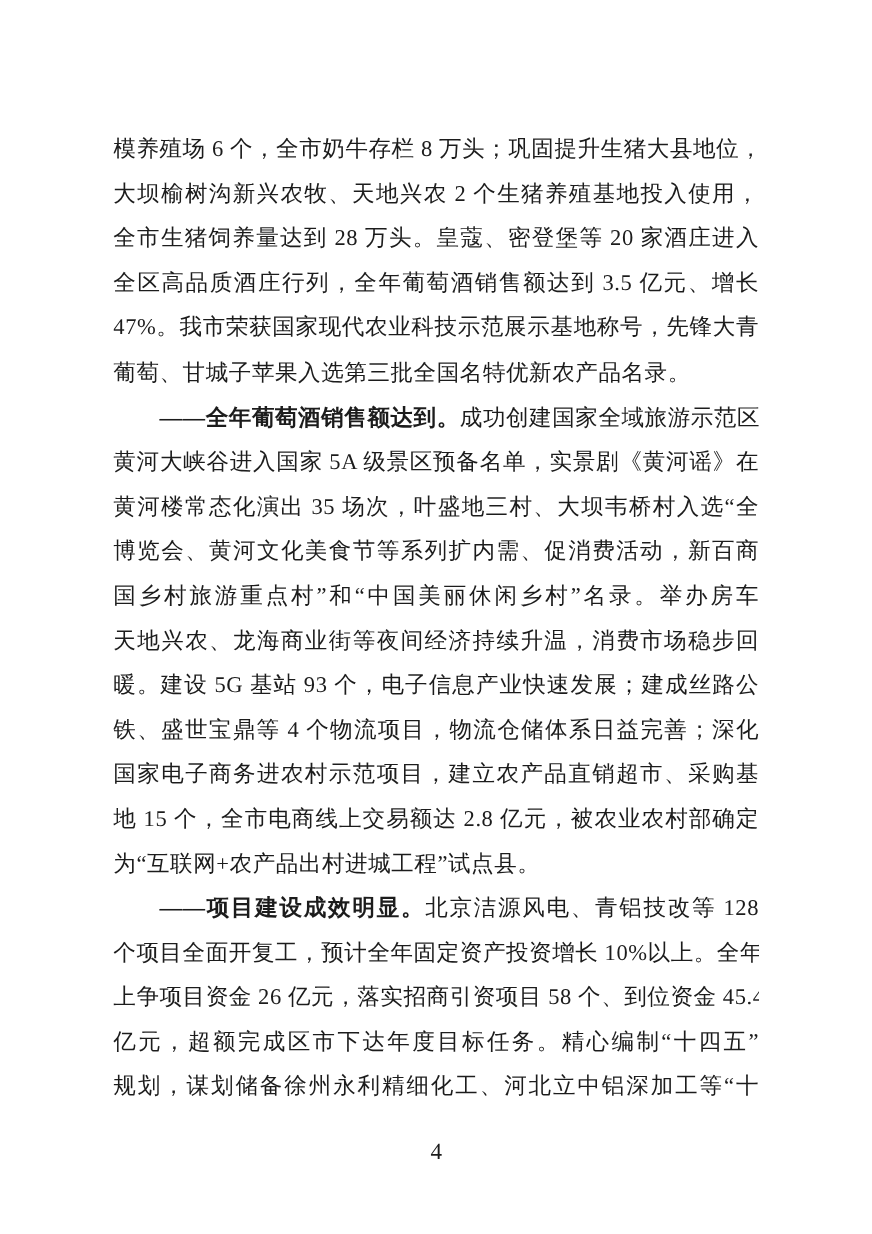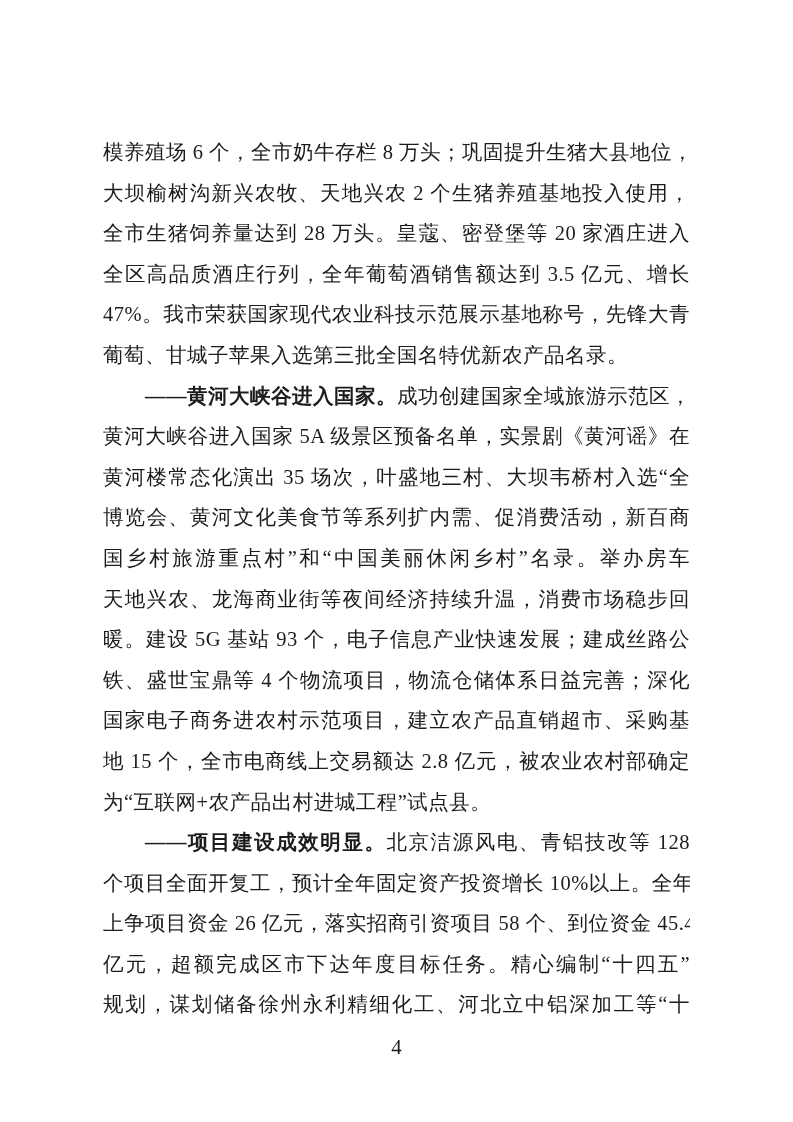--- a/index.html
+++ b/index.html
@@ -12,21 +12,21 @@
     width: 793px;
     height: 1122px;
     background: #ffffff;
     overflow: hidden;
     font-family: "Liberation Serif", "DejaVu Serif", serif;
     color: #1c1c1c;
   }
   .body-text {
     position: absolute;
     left: 103px;
-    top: 132px;
+    top: 116px;
     width: 587px;
   }
   .line {
     font-size: 20.5px;
     line-height: 40.6px;
     height: 40.6px;
     letter-spacing: 0.5px;
     text-align: justify;
     text-align-last: justify;
     overflow: hidden;
@@ -70,21 +70,21 @@
       <div class="line">
     <span class="line-text">全区高品质酒庄行列，全年葡萄酒销售额达到 3.5 亿元、增长</span>
   </div>
       <div class="line">
     <span class="line-text">47%。我市荣获国家现代农业科技示范展示基地称号，先锋大青</span>
   </div>
       <div class="line no-justify">
     <span class="line-text">葡萄、甘城子苹果入选第三批全国名特优新农产品名录。</span>
   </div>
       <div class="line indented">
-    <span class="lead-bold">——黄河大峡谷进入国家。</span><span class="line-text">成功创建国家全域旅游示范区，</span>
+    <span class="lead-bold">——全年葡萄酒销售额达到。</span><span class="line-text">成功创建国家全域旅游示范区，</span>
   </div>
       <div class="line">
     <span class="line-text">黄河大峡谷进入国家 5A 级景区预备名单，实景剧《黄河谣》在</span>
   </div>
       <div class="line">
     <span class="line-text">黄河楼常态化演出 35 场次，叶盛地三村、大坝韦桥村入选“全</span>
   </div>
       <div class="line">
     <span class="line-text">博览会、黄河文化美食节等系列扩内需、促消费活动，新百商</span>
   </div>

